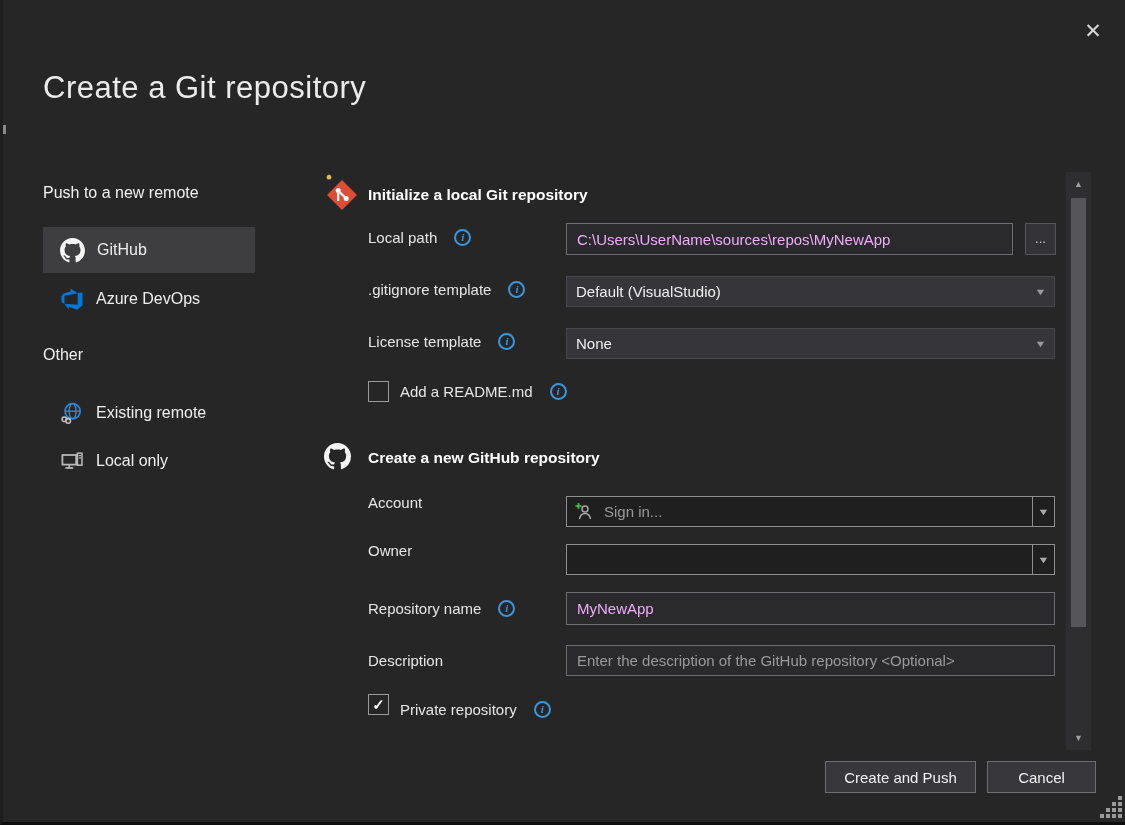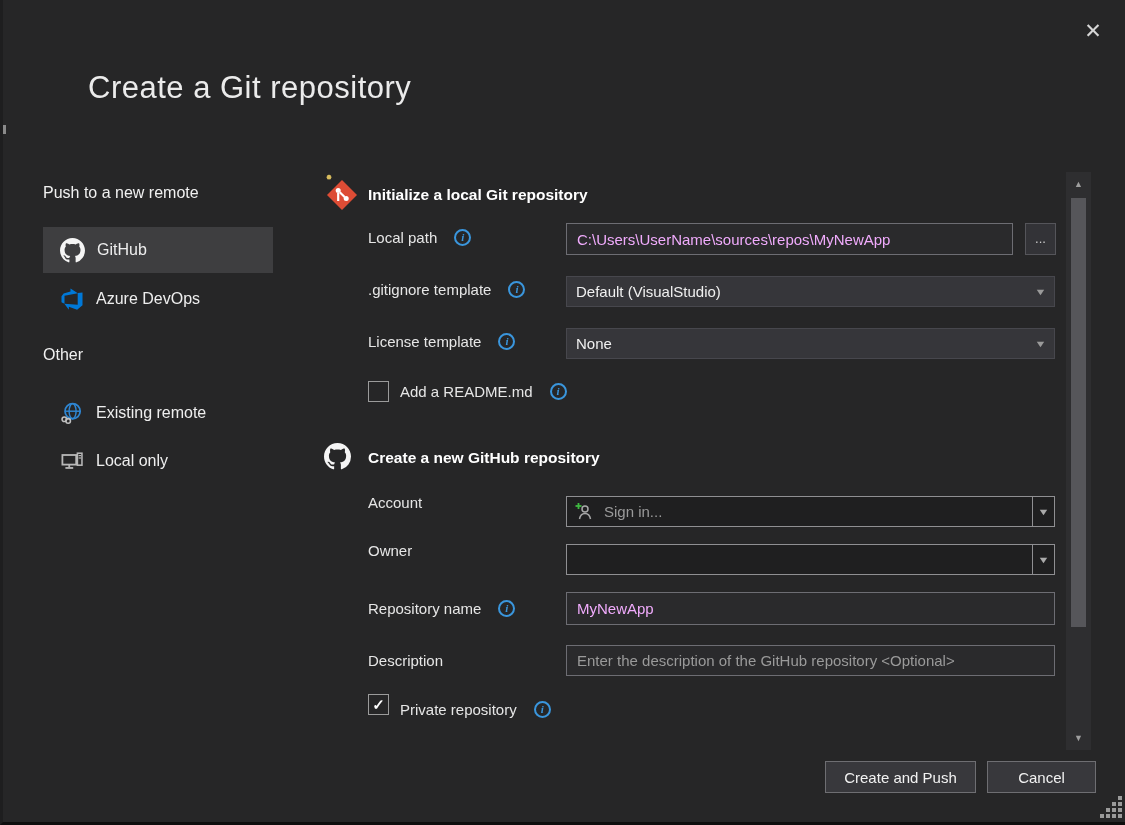--- a/index.html
+++ b/index.html
@@ -7,32 +7,32 @@
   body { font-family:"Liberation Sans", sans-serif; }
   .dialog {
     position:absolute; left:0; top:0; width:1125px; height:825px;
     background:#262627; overflow:hidden;
     border-left:3px solid #1e1e1f; border-bottom:3px solid #0e0e0e;
   }
   .edge-tick { position:absolute; left:0; top:125px; width:3px; height:9px; background:#8a8a8a; }
 
   .title {
     position:absolute; left:40px; top:70px;
-    font-size:31px; font-weight:300; color:#ebebeb; letter-spacing:0.5px;margin-left:45px;
+    font-size:31px; font-weight:300; color:#ebebeb; letter-spacing:0.5px;
   }
   .close-btn {
     position:absolute; left:1070px; top:14px; width:40px; height:34px;
     color:#d6d6d6; font-size:21px; line-height:34px; text-align:center;
     cursor:pointer; font-weight:300;
   }
 
   
   .side-heading { position:absolute; font-size:16px; color:#f1f1f1; font-weight:400; }
   .side-item {
-    position:absolute; left:40px; width:230px; display:flex; align-items:center;
+    position:absolute; left:40px; width:212px; display:flex; align-items:center;
     gap:12px; padding-left:17px; color:#eeeeee; font-size:16px; cursor:pointer;
   }
   .side-item.selected { background:#3e3e40; }
   .side-item svg { flex:0 0 auto; }
 
   
   .sec-heading { position:absolute; font-size:15.5px; font-weight:700; color:#ffffff; }
 
   .fld-label {
     position:absolute; font-size:15px; color:#e6e6e6;

